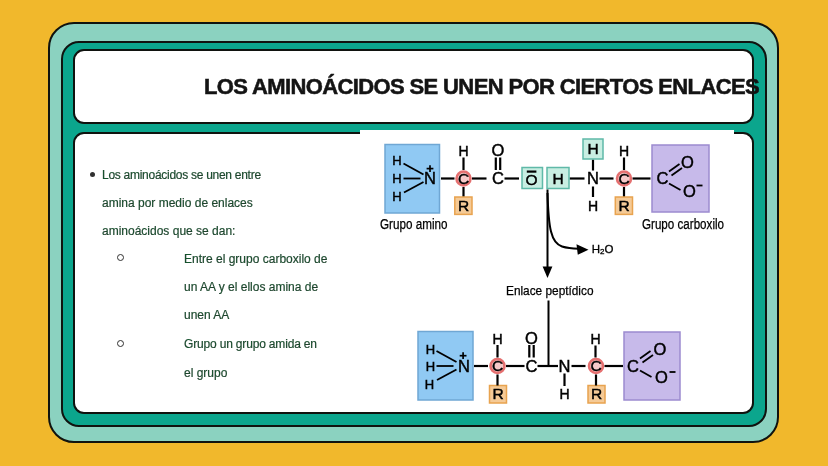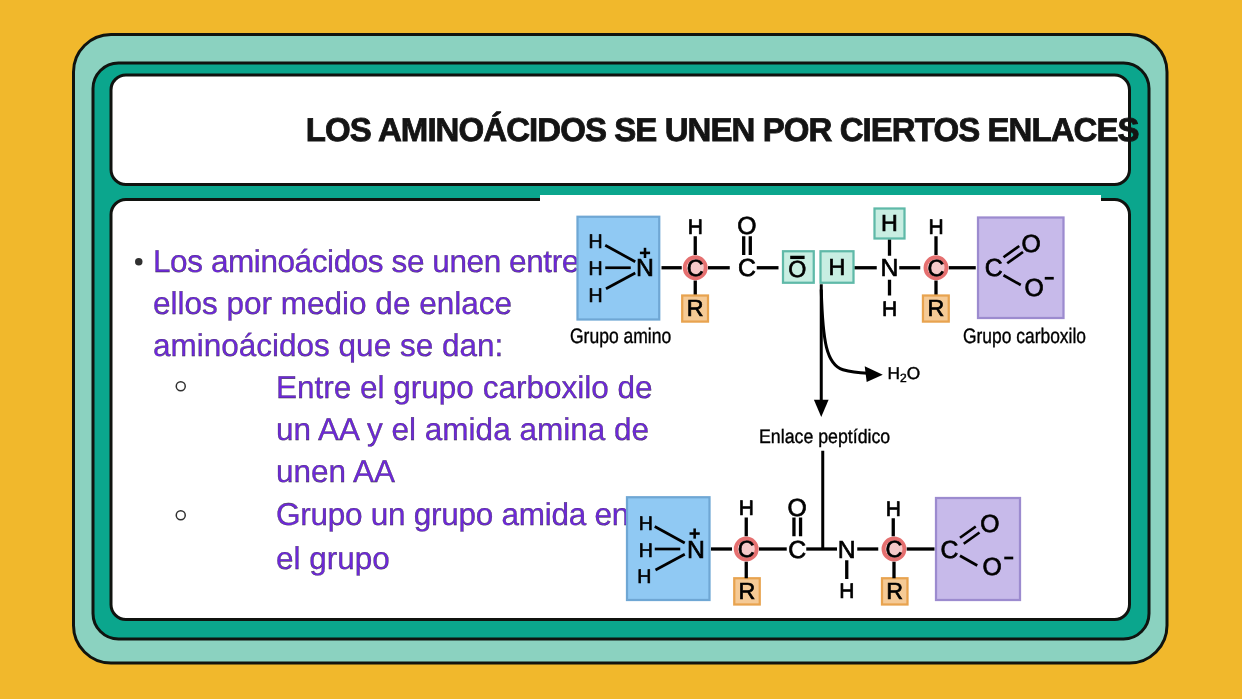--- a/index.html
+++ b/index.html
@@ -2,40 +2,40 @@
 <html><head>
 <meta charset="utf-8">
 <style>
 html,body{margin:0;padding:0;}
 body{width:828px;height:466px;background:#F1B82C;position:relative;overflow:hidden;font-family:"Liberation Sans",sans-serif;}
 .green{position:absolute;left:48px;top:22px;width:731px;height:420.5px;background:#8BD2C0;border:2px solid #10130f;border-radius:26px;box-sizing:border-box;}
 .teal{position:absolute;left:61px;top:40.5px;width:705.5px;height:386px;background:#0BA68D;border:2px solid #10130f;border-radius:18px;box-sizing:border-box;}
 .titlebox{position:absolute;left:73px;top:49.3px;width:681px;height:74.3px;background:#fff;border:2.5px solid #10130f;border-radius:11px;box-sizing:border-box;}
 .title{position:absolute;left:73px;top:76px;width:817px;text-align:center;font-size:22px;font-weight:bold;letter-spacing:-0.62px;color:#141414;line-height:22px;-webkit-text-stroke:0.55px #141414;}
 .content{position:absolute;left:73px;top:132.3px;width:681px;height:281.7px;background:#fff;border:2.5px solid #10130f;border-radius:11px;box-sizing:border-box;}
-.l1,.l2{position:absolute;left:102px;width:320px;color:#6d28d9;font-size:21px;line-height:28px;white-space:nowrap;-webkit-text-stroke:0.2px #303030;}
+.l1,.l2{position:absolute;left:102px;width:320px;color:#14532d;font-size:12px;line-height:28px;white-space:nowrap;-webkit-text-stroke:0.2px #303030;}
 .l2{left:144px;margin-left:40px;}
 .dot{position:absolute;width:5px;height:5px;border-radius:50%;background:#303030;}
 .circ{position:absolute;width:7px;height:7px;border-radius:50%;border:1.4px solid #303030;background:#fff;box-sizing:border-box;}
 svg{position:absolute;left:0;top:0;}
 </style>
 </head>
 <body>
 <div class="green"></div>
 <div class="teal"></div>
 <div class="titlebox"></div>
 <div class="title">LOS AMINOÁCIDOS SE UNEN POR CIERTOS ENLACES</div>
 <div class="content"></div>
 <div style="position:absolute;left:360px;top:130.4px;width:374px;height:5.2px;background:#fff;"></div>
 
 <div class="l1" style="top:161px;letter-spacing:-0.275px;">Los aminoácidos se unen entre</div>
-<div class="l1" style="top:189px;">ellos por medio de enlace</div>
+<div class="l1" style="top:189px;">amina por medio de enlaces</div>
 <div class="l1" style="top:217px;">aminoácidos que se dan:</div>
 <div class="l2" style="top:245px;">Entre el grupo carboxilo de</div>
-<div class="l2" style="top:273px;">un AA y el amida amina de</div>
+<div class="l2" style="top:273px;">un AA y el ellos amina de</div>
 <div class="l2" style="top:301px;">unen AA</div>
 <div class="l2" style="top:330px;letter-spacing:-0.17px;">Grupo un grupo amida en</div>
 <div class="l2" style="top:358.5px;">el grupo</div>
 <div class="dot" style="left:90px;top:171.5px;"></div>
 <div class="circ" style="left:117px;top:254px;"></div>
 <div class="circ" style="left:117px;top:339.5px;"></div>
 
 <svg width="828" height="466" viewBox="0 0 828 466">
 <g fill="none" stroke="#000" stroke-width="2.2">
 

